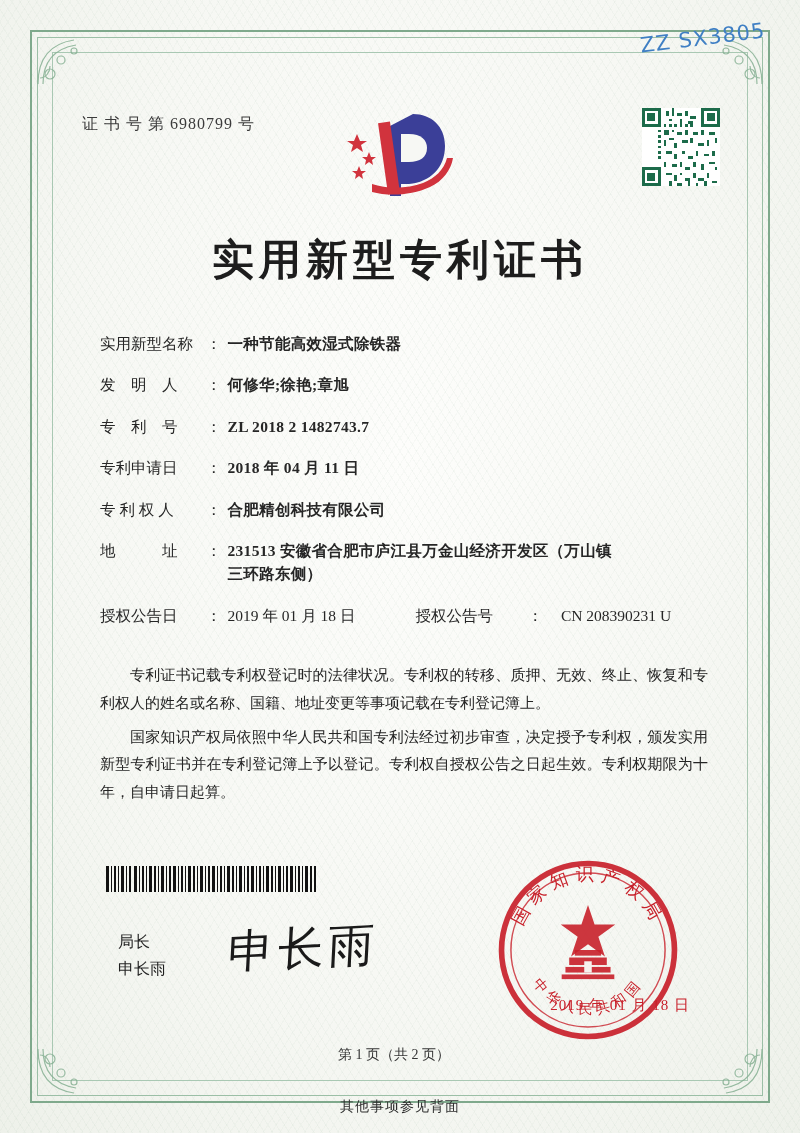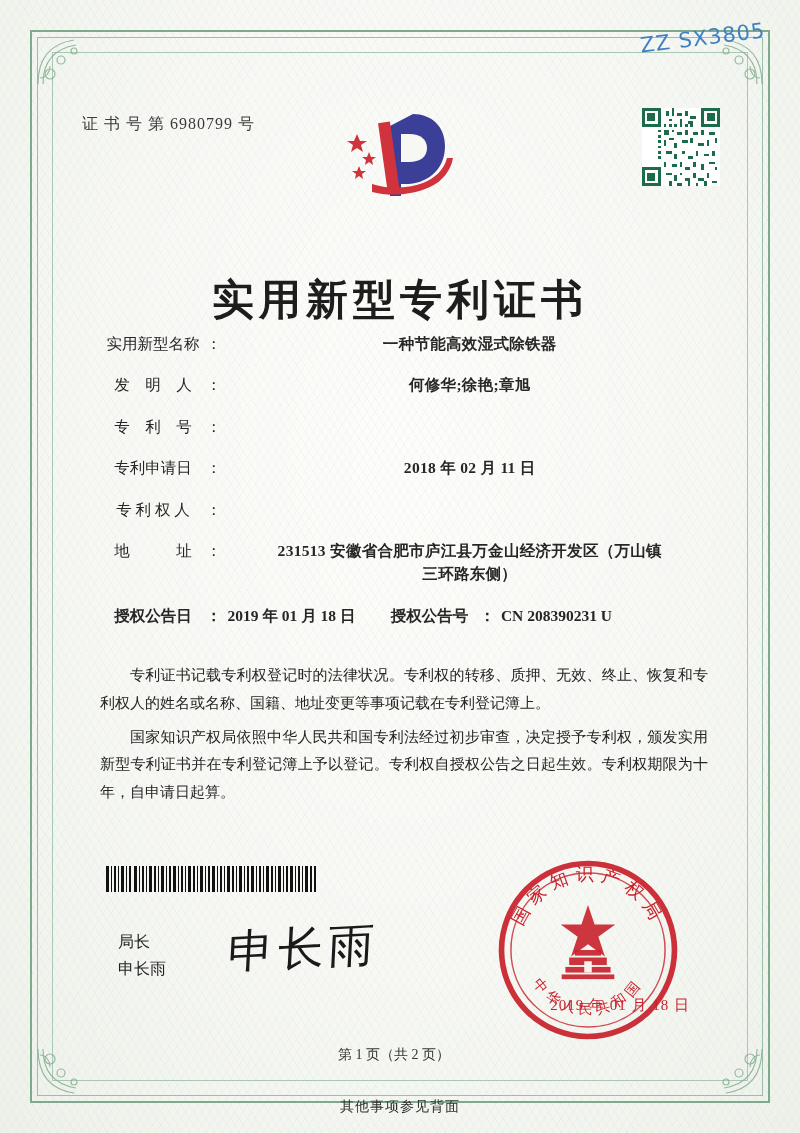--- a/index.html
+++ b/index.html
@@ -114,33 +114,31 @@
   .doc-title {
     position: absolute;
     left: 0; right: 0;
     top: 232px;
     text-align: center;
     font-size: 42px;
     font-weight: bold;
     letter-spacing: 5px;
     color: #1d1d1d;
     font-family: Liberation Sans, sans-serif;
-    margin-top: 40px;
   }
 
   
   .fields {
     position: absolute;
     left: 100px;
     right: 88px;
     top: 334px;
     font-size: 15.5px;
     line-height: 1.25;
     color: #262626;
-    text-align: center;
   }
   .field-row {
     display: flex;
     align-items: baseline;
     margin-bottom: 22px;
   }
   .f-label {
     width: 106px;
     flex: 0 0 106px;
     white-space: nowrap;
@@ -156,26 +154,26 @@
     font-weight: bold;
   }
   .f-value .cont {
     display: block;
     margin-top: 4px;
     padding-left: 0;
   }
   .row-split {
     display: flex;
     align-items: baseline;
-    font-weight: bold;
   }
   .row-split .seg2 {
-    margin-left: 24px;
+    margin-left: 60px;
     display: flex;
     align-items: baseline;
+    gap: 12px;
   }
   .seg2 .f-label { width: 100px; flex: 0 0 100px; }
 
   
   .paragraphs {
     position: absolute;
     left: 100px;
     right: 92px;
     top: 662px;
     font-size: 15px;
@@ -432,31 +430,33 @@
 
     <div class="field-row">
       <span class="f-label">发　明　人</span>
       <span class="f-colon">：</span>
       <span class="f-value">何修华;徐艳;章旭</span>
     </div>
 
     <div class="field-row">
       <span class="f-label">专　利　号</span>
       <span class="f-colon">：</span>
+      <span class="f-value">ZL 2018 2 1482743.7</span>
     </div>
 
     <div class="field-row">
       <span class="f-label">专利申请日</span>
       <span class="f-colon">：</span>
-      <span class="f-value">2018 年 02 月 11 日</span>
+      <span class="f-value">2018 年 04 月 11 日</span>
     </div>
 
     <div class="field-row">
       <span class="f-label">专 利 权 人</span>
       <span class="f-colon">：</span>
+      <span class="f-value">合肥精创科技有限公司</span>
     </div>
 
     <div class="field-row">
       <span class="f-label">地　　　址</span>
       <span class="f-colon">：</span>
       <span class="f-value">
         <span>231513 安徽省合肥市庐江县万金山经济开发区（万山镇</span>
         <span class="cont">三环路东侧）</span>
       </span>
     </div>

